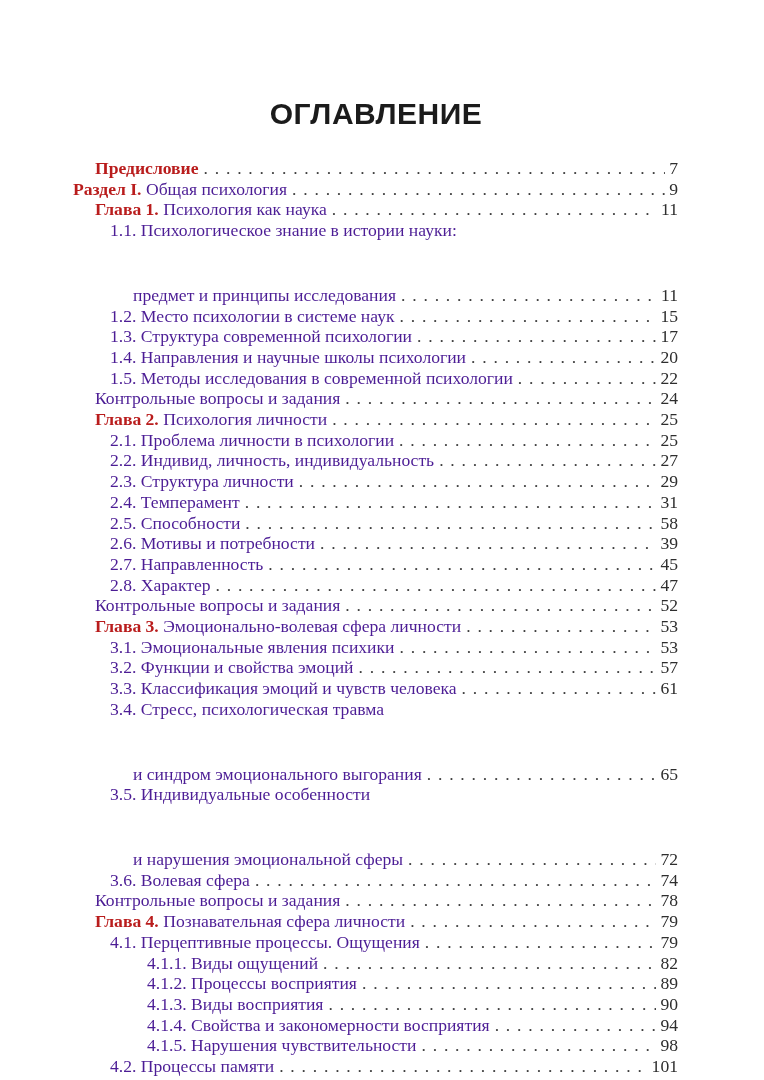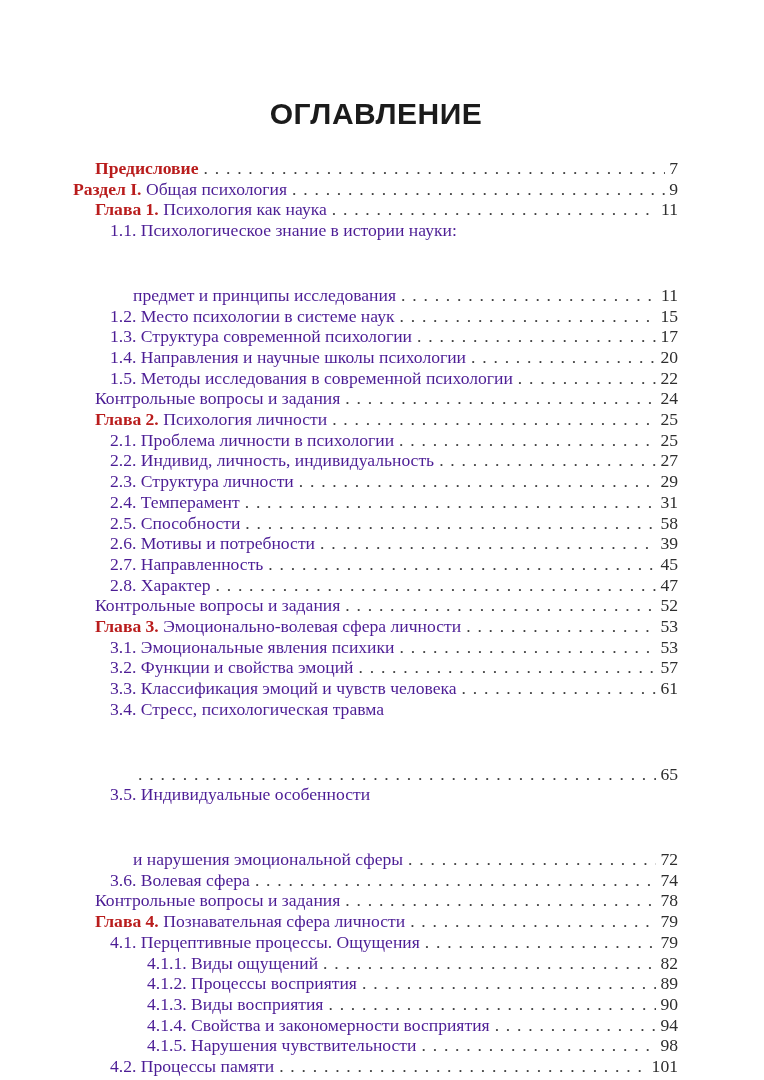--- a/index.html
+++ b/index.html
@@ -220,20 +220,21 @@
     <span class="leader">. . . . . . . . . . . . . . . . . . . . . . . . . . . . . . . . . . . . . . . . . . . . . . . . . . . . . . . . . . . . . . . . . . . . . . . . . . . . . . . . . . . . . . . . . . . . . . . . . . . . . . . . . . . . . . . . . . . . . . . . </span>
     <span class="pg">61</span>
   </div>
       <div class="row lvl-sub">
 
     <span class="t">3.4. Стресс, психологическая травма</span>
 
   </div>
       <div class="row lvl-cont">
 
+    <span class="t">и синдром эмоционального выгорания</span>
     <span class="leader">. . . . . . . . . . . . . . . . . . . . . . . . . . . . . . . . . . . . . . . . . . . . . . . . . . . . . . . . . . . . . . . . . . . . . . . . . . . . . . . . . . . . . . . . . . . . . . . . . . . . . . . . . . . . . . . . . . . . . . . . </span>
     <span class="pg">65</span>
   </div>
       <div class="row lvl-sub">
 
     <span class="t">3.5. Индивидуальные особенности</span>
 
   </div>
       <div class="row lvl-cont">
 

